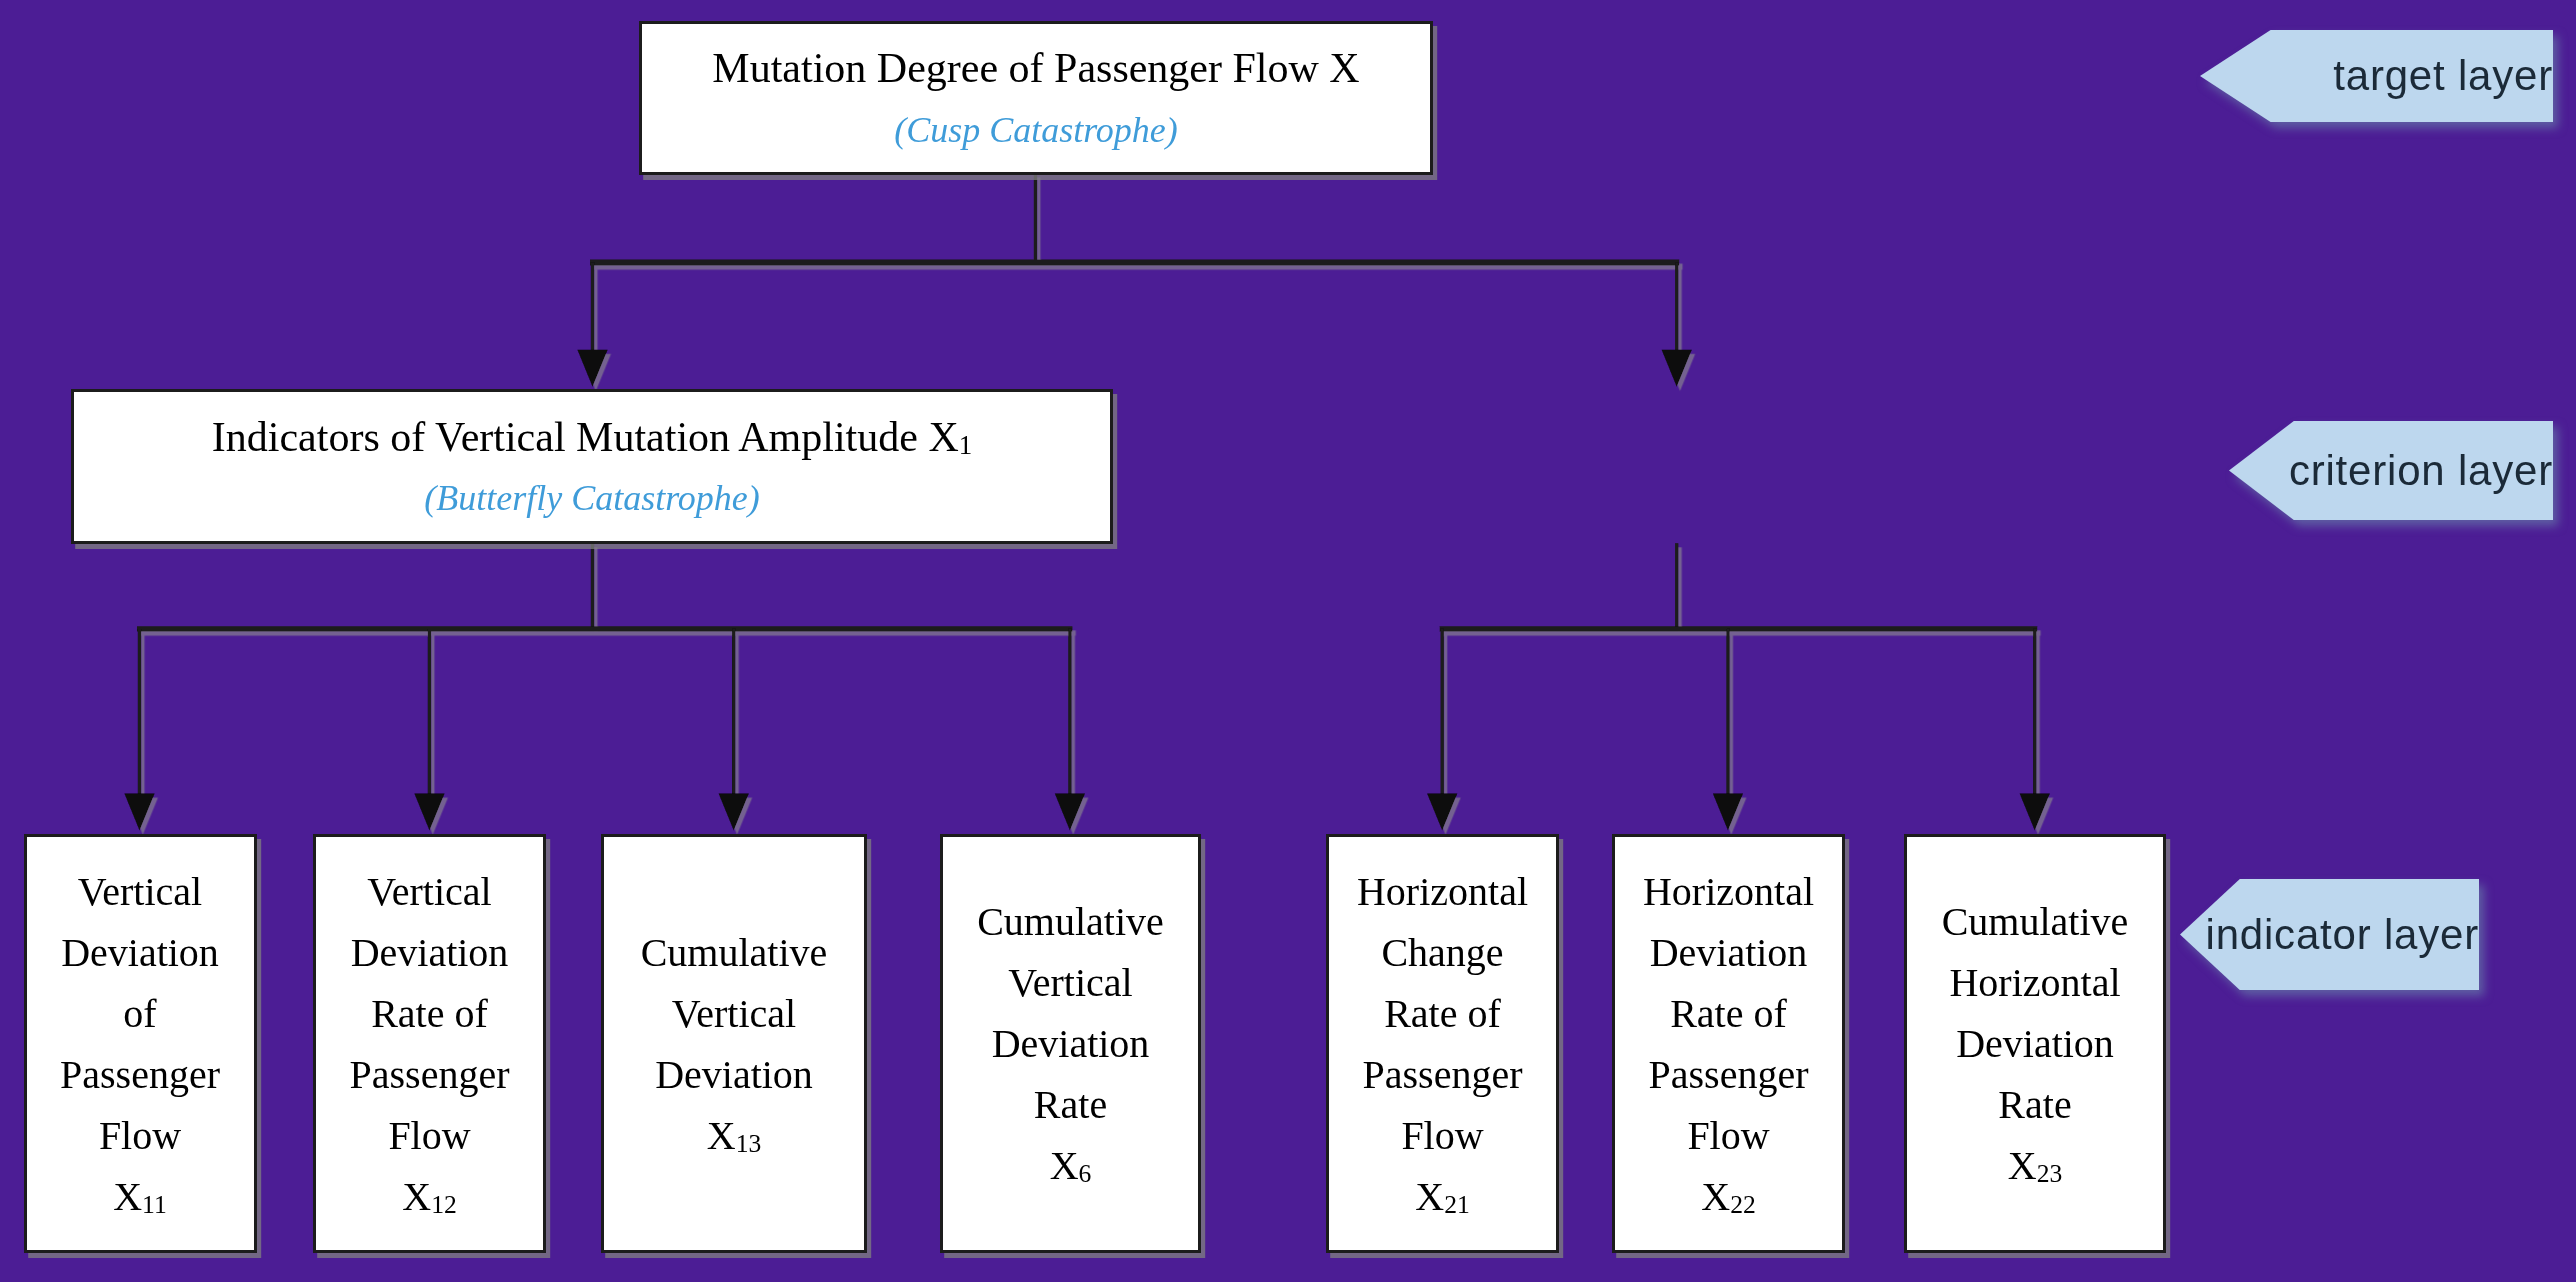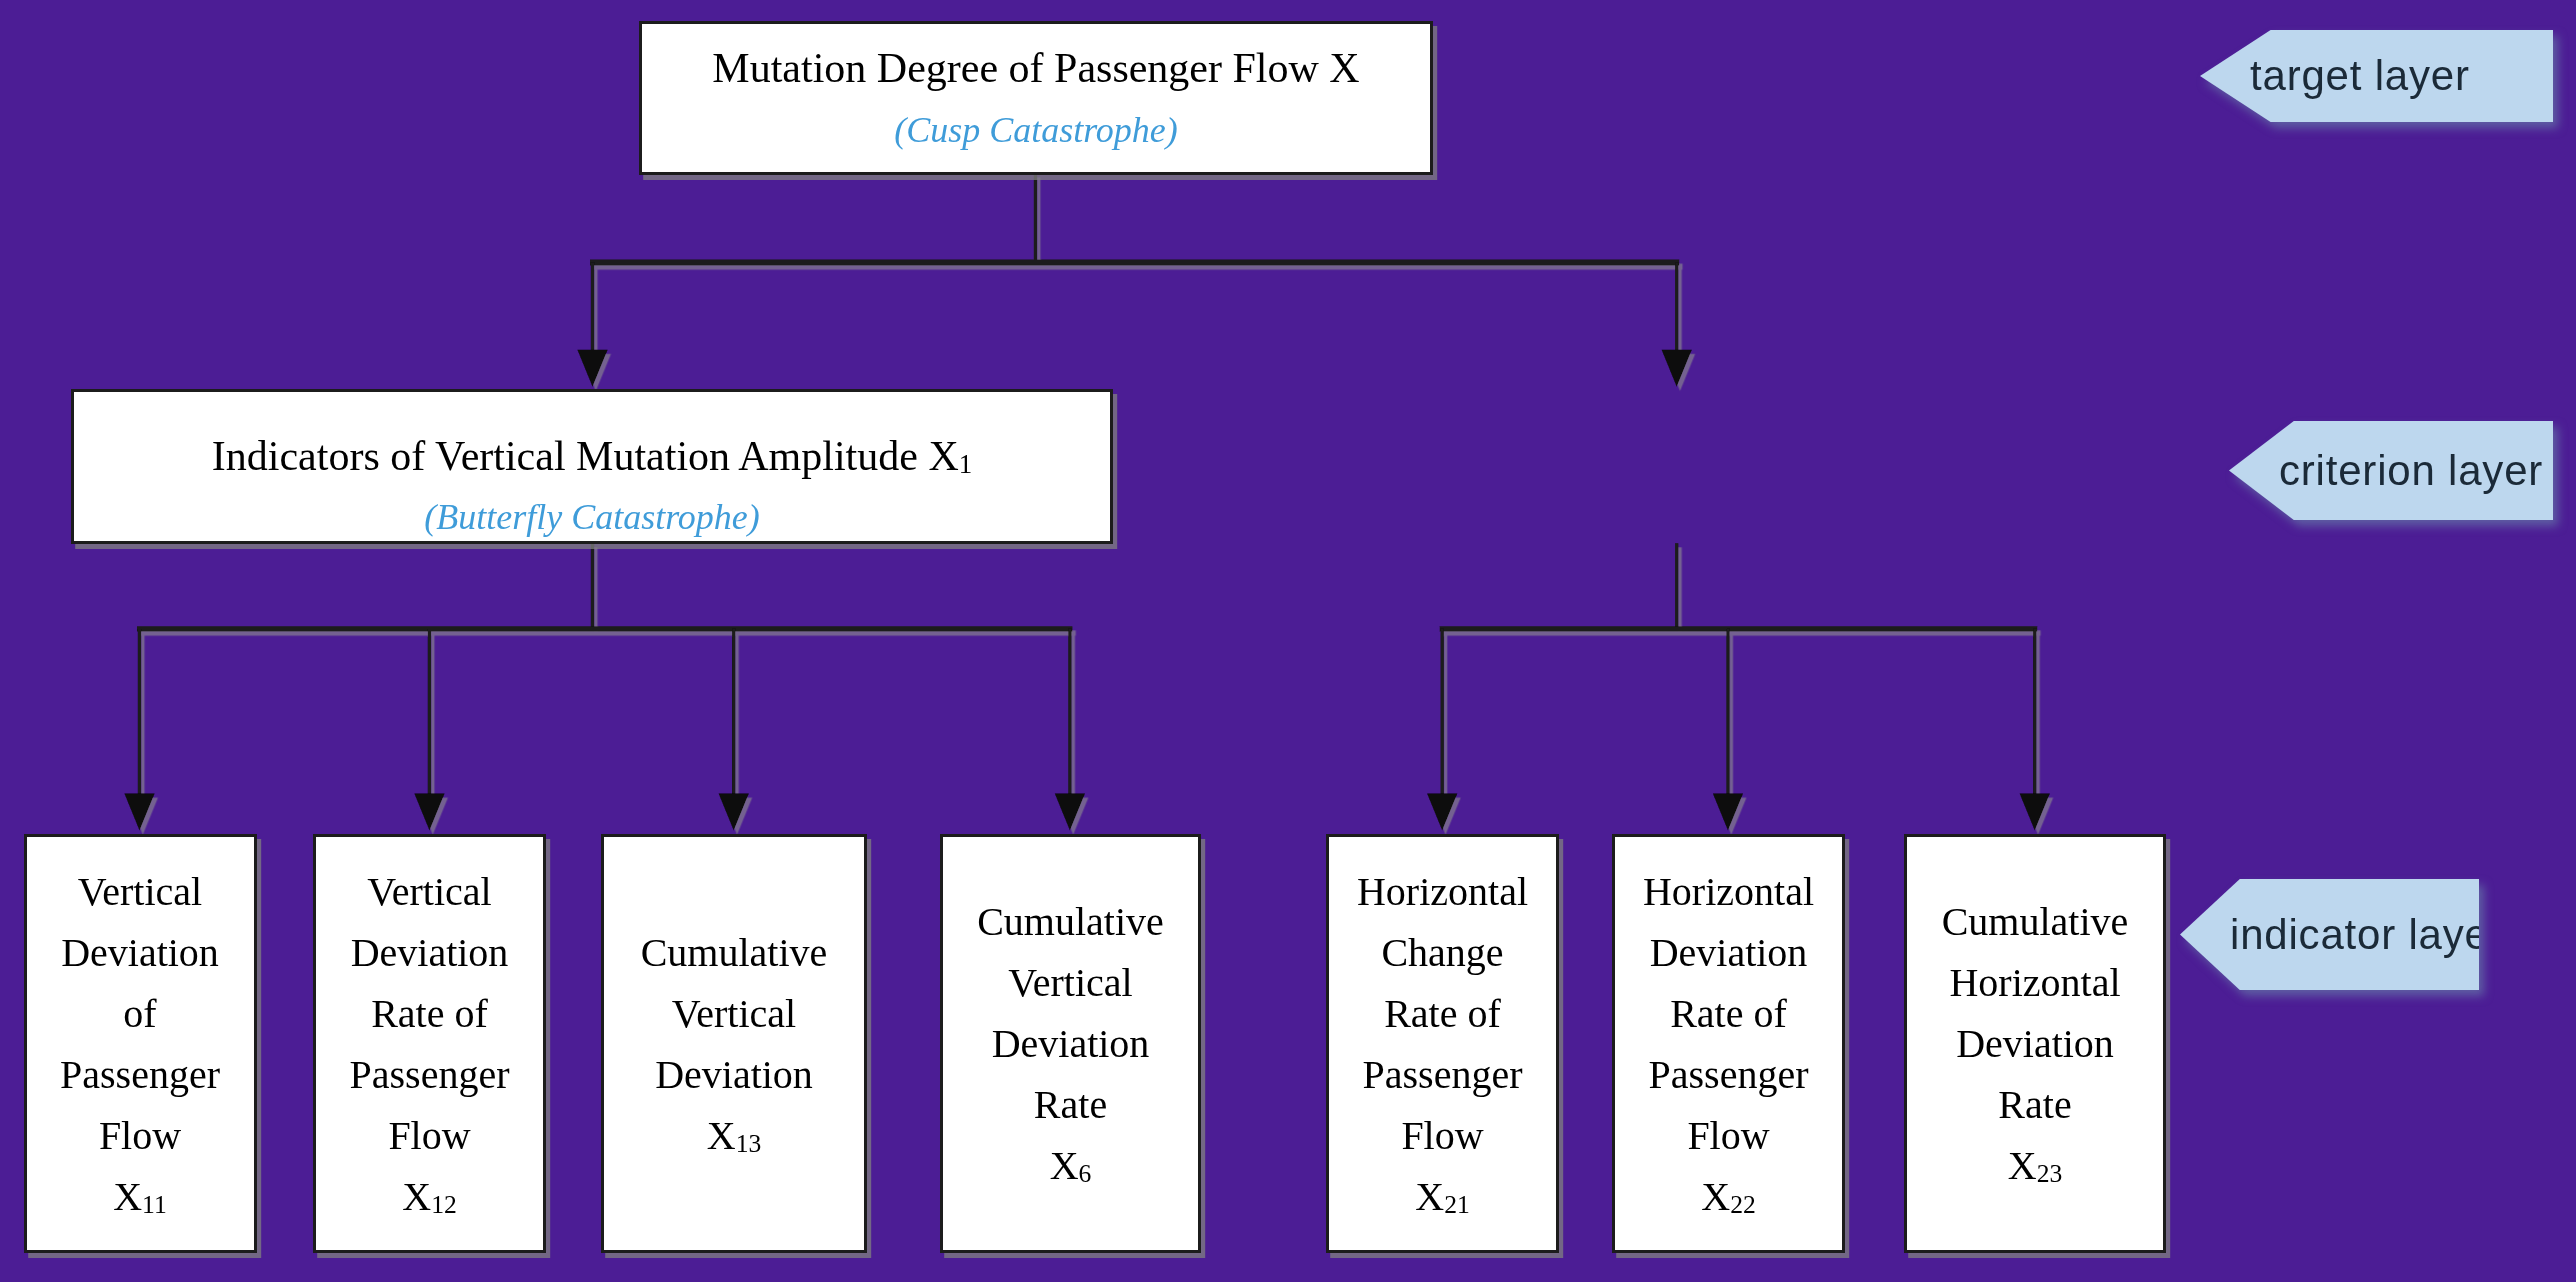--- a/index.html
+++ b/index.html
@@ -40,39 +40,39 @@
     font-style:italic;
   }
   .node sub{
     font-size:0.64em;
     vertical-align:-0.12em;
     line-height:0;
   }
   
   .box-target{left:639px;top:21px;width:794px;height:154px;}
   
-  .box-crit-left{left:71px;top:389px;width:1042px;height:155px;justify-content:flex-end;}
+  .box-crit-left{left:71px;top:389px;width:1042px;height:155px;}
   .box-crit-right{left:1135px;top:389px;width:1084px;height:155px;}
   
   .ind{top:834px;height:419px;}
   .ind .line{font-size:40px;line-height:61px;white-space:nowrap;}
   .ind .formula{font-size:40px;line-height:61px;white-space:nowrap;}
   .ind-1{left:23.5px;width:233px;}
   .ind-2{left:313px;width:233px;}
   .ind-3{left:601px;width:266px;}
   .ind-4{left:940px;width:261px;}
   .ind-5{left:1326px;width:233px;}
   .ind-6{left:1612px;width:233px;}
   .ind-7{left:1904px;width:262px;}
   
   .layer-tag{
     position:absolute;
     background:var(--tag-fill);
     clip-path:polygon(0% 50%, 20% 0%, 100% 0%, 100% 100%, 20% 100%);
-    display:flex;align-items:center;justify-content:flex-start;
+    display:flex;align-items:center;justify-content:flex-end;
     font-family:"Liberation Sans", sans-serif;
     font-size:42px;color:var(--tag-text);
     padding-left:50px;box-sizing:border-box;
     letter-spacing:0.8px;
     white-space:nowrap;
   }
   .tag-wrap{position:absolute;filter:drop-shadow(5px 6.7px 5px rgba(110,145,175,0.55));}
   .tag-target{left:2200px;top:30px;}
   .tag-target .layer-tag{position:relative;width:353px;height:92px;}
   .tag-criterion{left:2229px;top:421px;}

